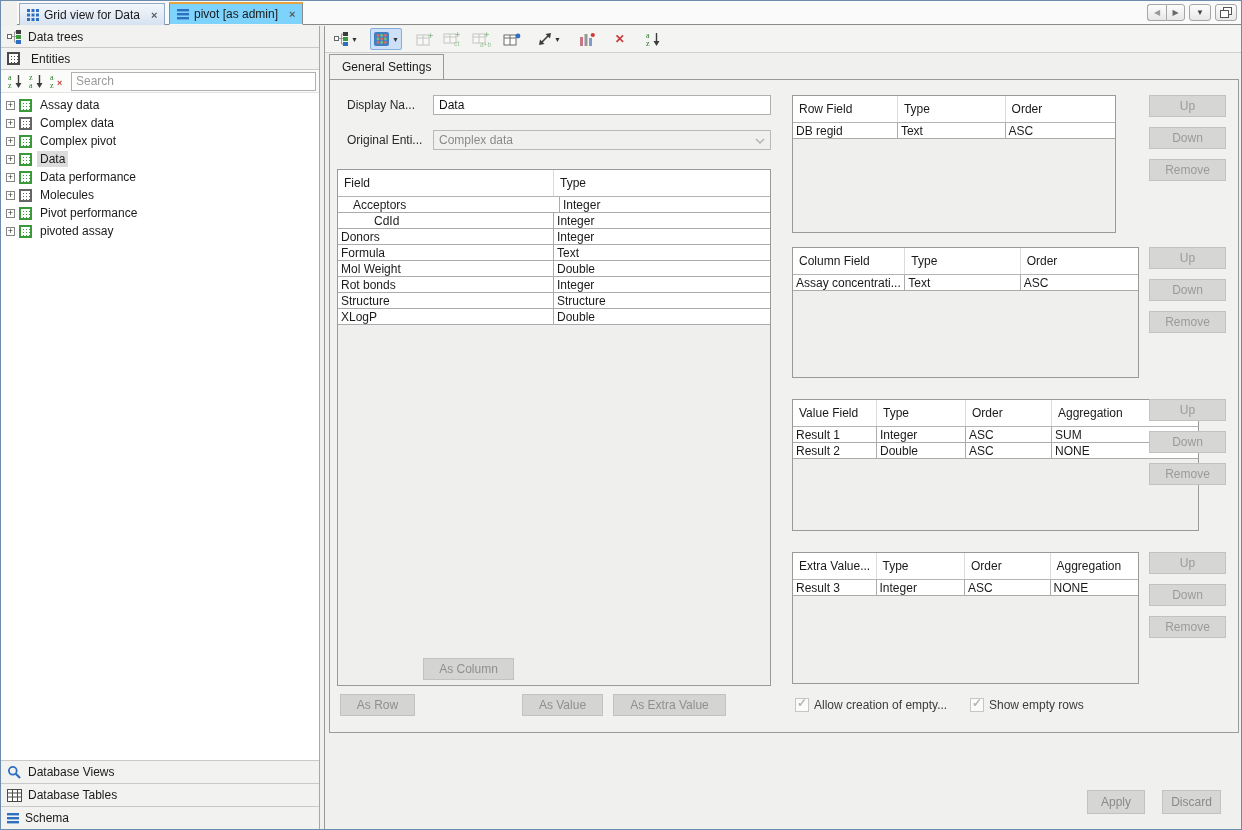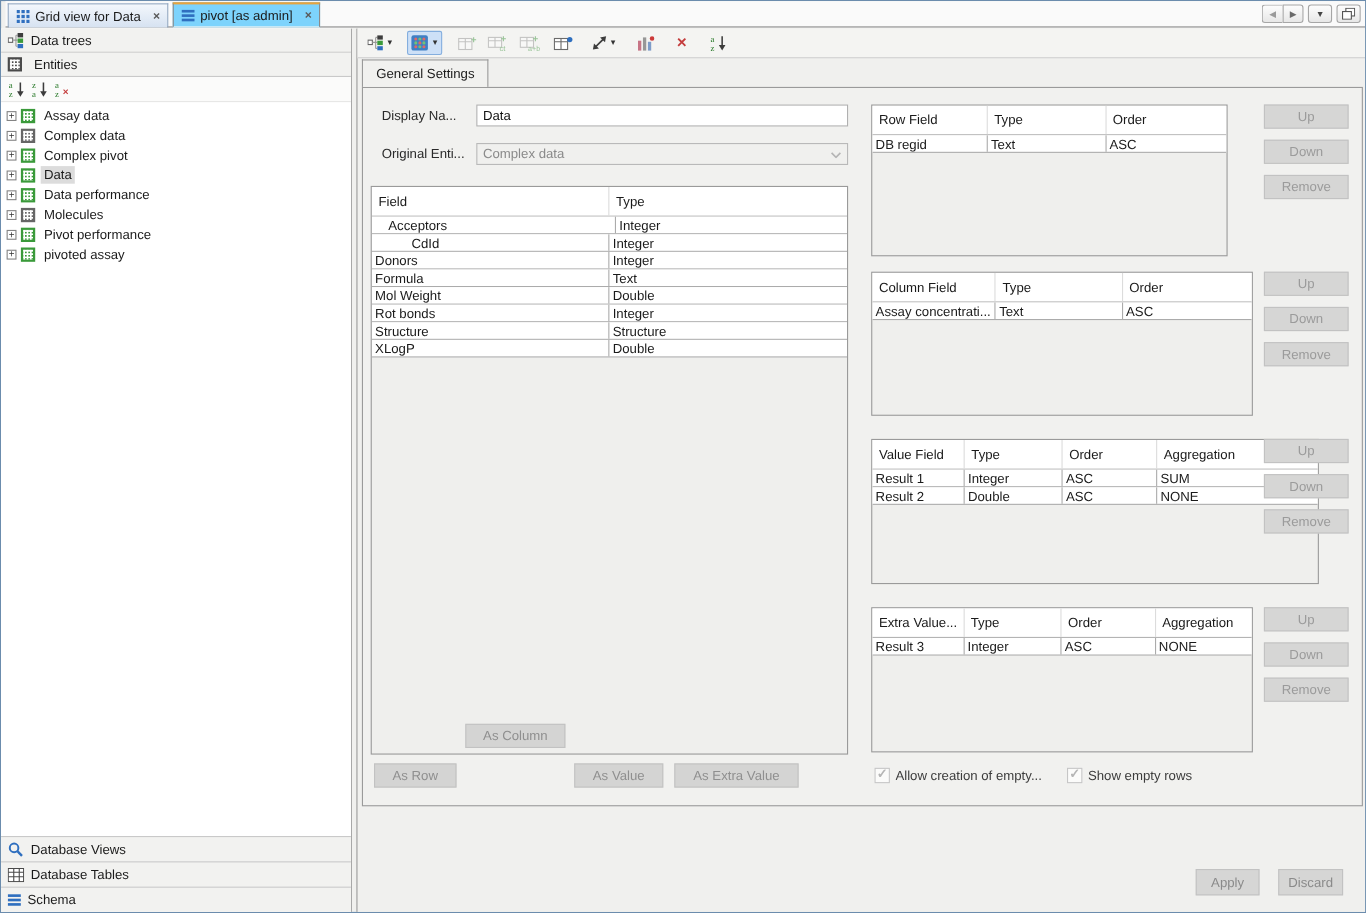--- a/index.html
+++ b/index.html
@@ -3,21 +3,21 @@
 <meta charset="utf-8">
 <style>
   * { margin:0; padding:0; box-sizing:border-box; }
   html,body { background:#d8d8d8; }
   .window {
     position:relative; width:1242px; height:830px;
     background:#f0f0ee; border:1px solid #6b8cad; overflow:hidden;
     font-family:"Liberation Sans", sans-serif; font-size:12px; color:#1a1a1a;
   }
   
-  .tabbar { position:absolute; left:4px; top:0; right:0; height:24px; background:#fafafa; border-bottom:1px solid #8a8a8a; }
+  .tabbar { position:absolute; left:16px; top:0; right:0; height:24px; background:#fafafa; border-bottom:1px solid #8a8a8a; }
   .tab { position:absolute; top:1px; height:23px; display:flex; align-items:center; gap:5px; padding:0 7px; cursor:default; }
   .tab.inactive { background:linear-gradient(#f3f7fc,#d6e2f1); border:1px solid #93a9c3; border-bottom:none; top:2px; height:22px; }
   .tab.active { background:#7dd3fc; border:1px solid #8a8a8a; border-bottom:1px solid #f5f5f3; border-top:2px solid #e8a33d; z-index:2; }
   .tab-label { white-space:nowrap; }
   .tab-close { font-weight:bold; color:#5a5a5a; font-size:11px; margin-left:6px; line-height:10px; }
   .tab-controls { position:absolute; right:4px; top:3px; display:flex; align-items:center; gap:4px; }
   .navpair { display:flex; }
   .wbtn { height:17px; background:linear-gradient(#fdfdfd,#e7e7e7); border:1px solid #a6a6a6; display:flex; align-items:center; justify-content:center; font-size:8px; color:#6a6a6a; }
   .navpair .wbtn { width:19px; }
   .navpair .wbtn:first-child { border-radius:3px 0 0 3px; border-right:none; color:#9a9a9a; }
@@ -163,20 +163,21 @@
             <polygon points="8.5,10 14.5,10 11.5,15" fill="#3c3c3c"></polygon>
           </svg>
       </span>
       <span class="sorticon">
         <svg width="16" height="16" viewBox="0 0 16 16">
             <text x="1" y="7" font-size="8" fill="#2a7a2a" font-family="serif">a</text>
             <text x="1" y="15" font-size="8" fill="#2a7a2a" font-family="serif">z</text>
             <text x="8" y="13" font-size="9" font-weight="bold" fill="#c43c3c">×</text>
           </svg>
       </span>
+      <input placeholder="Search" style="">
     </div>
     <div class="tree">
       <div class="tree-item">
           <span class="expander">+</span>
           <span class="grid-dots"></span>
           <span class="tree-label">Assay data</span>
         </div>
       <div class="tree-item">
           <span class="expander">+</span>
           <span class="grid-dots gray"></span>

